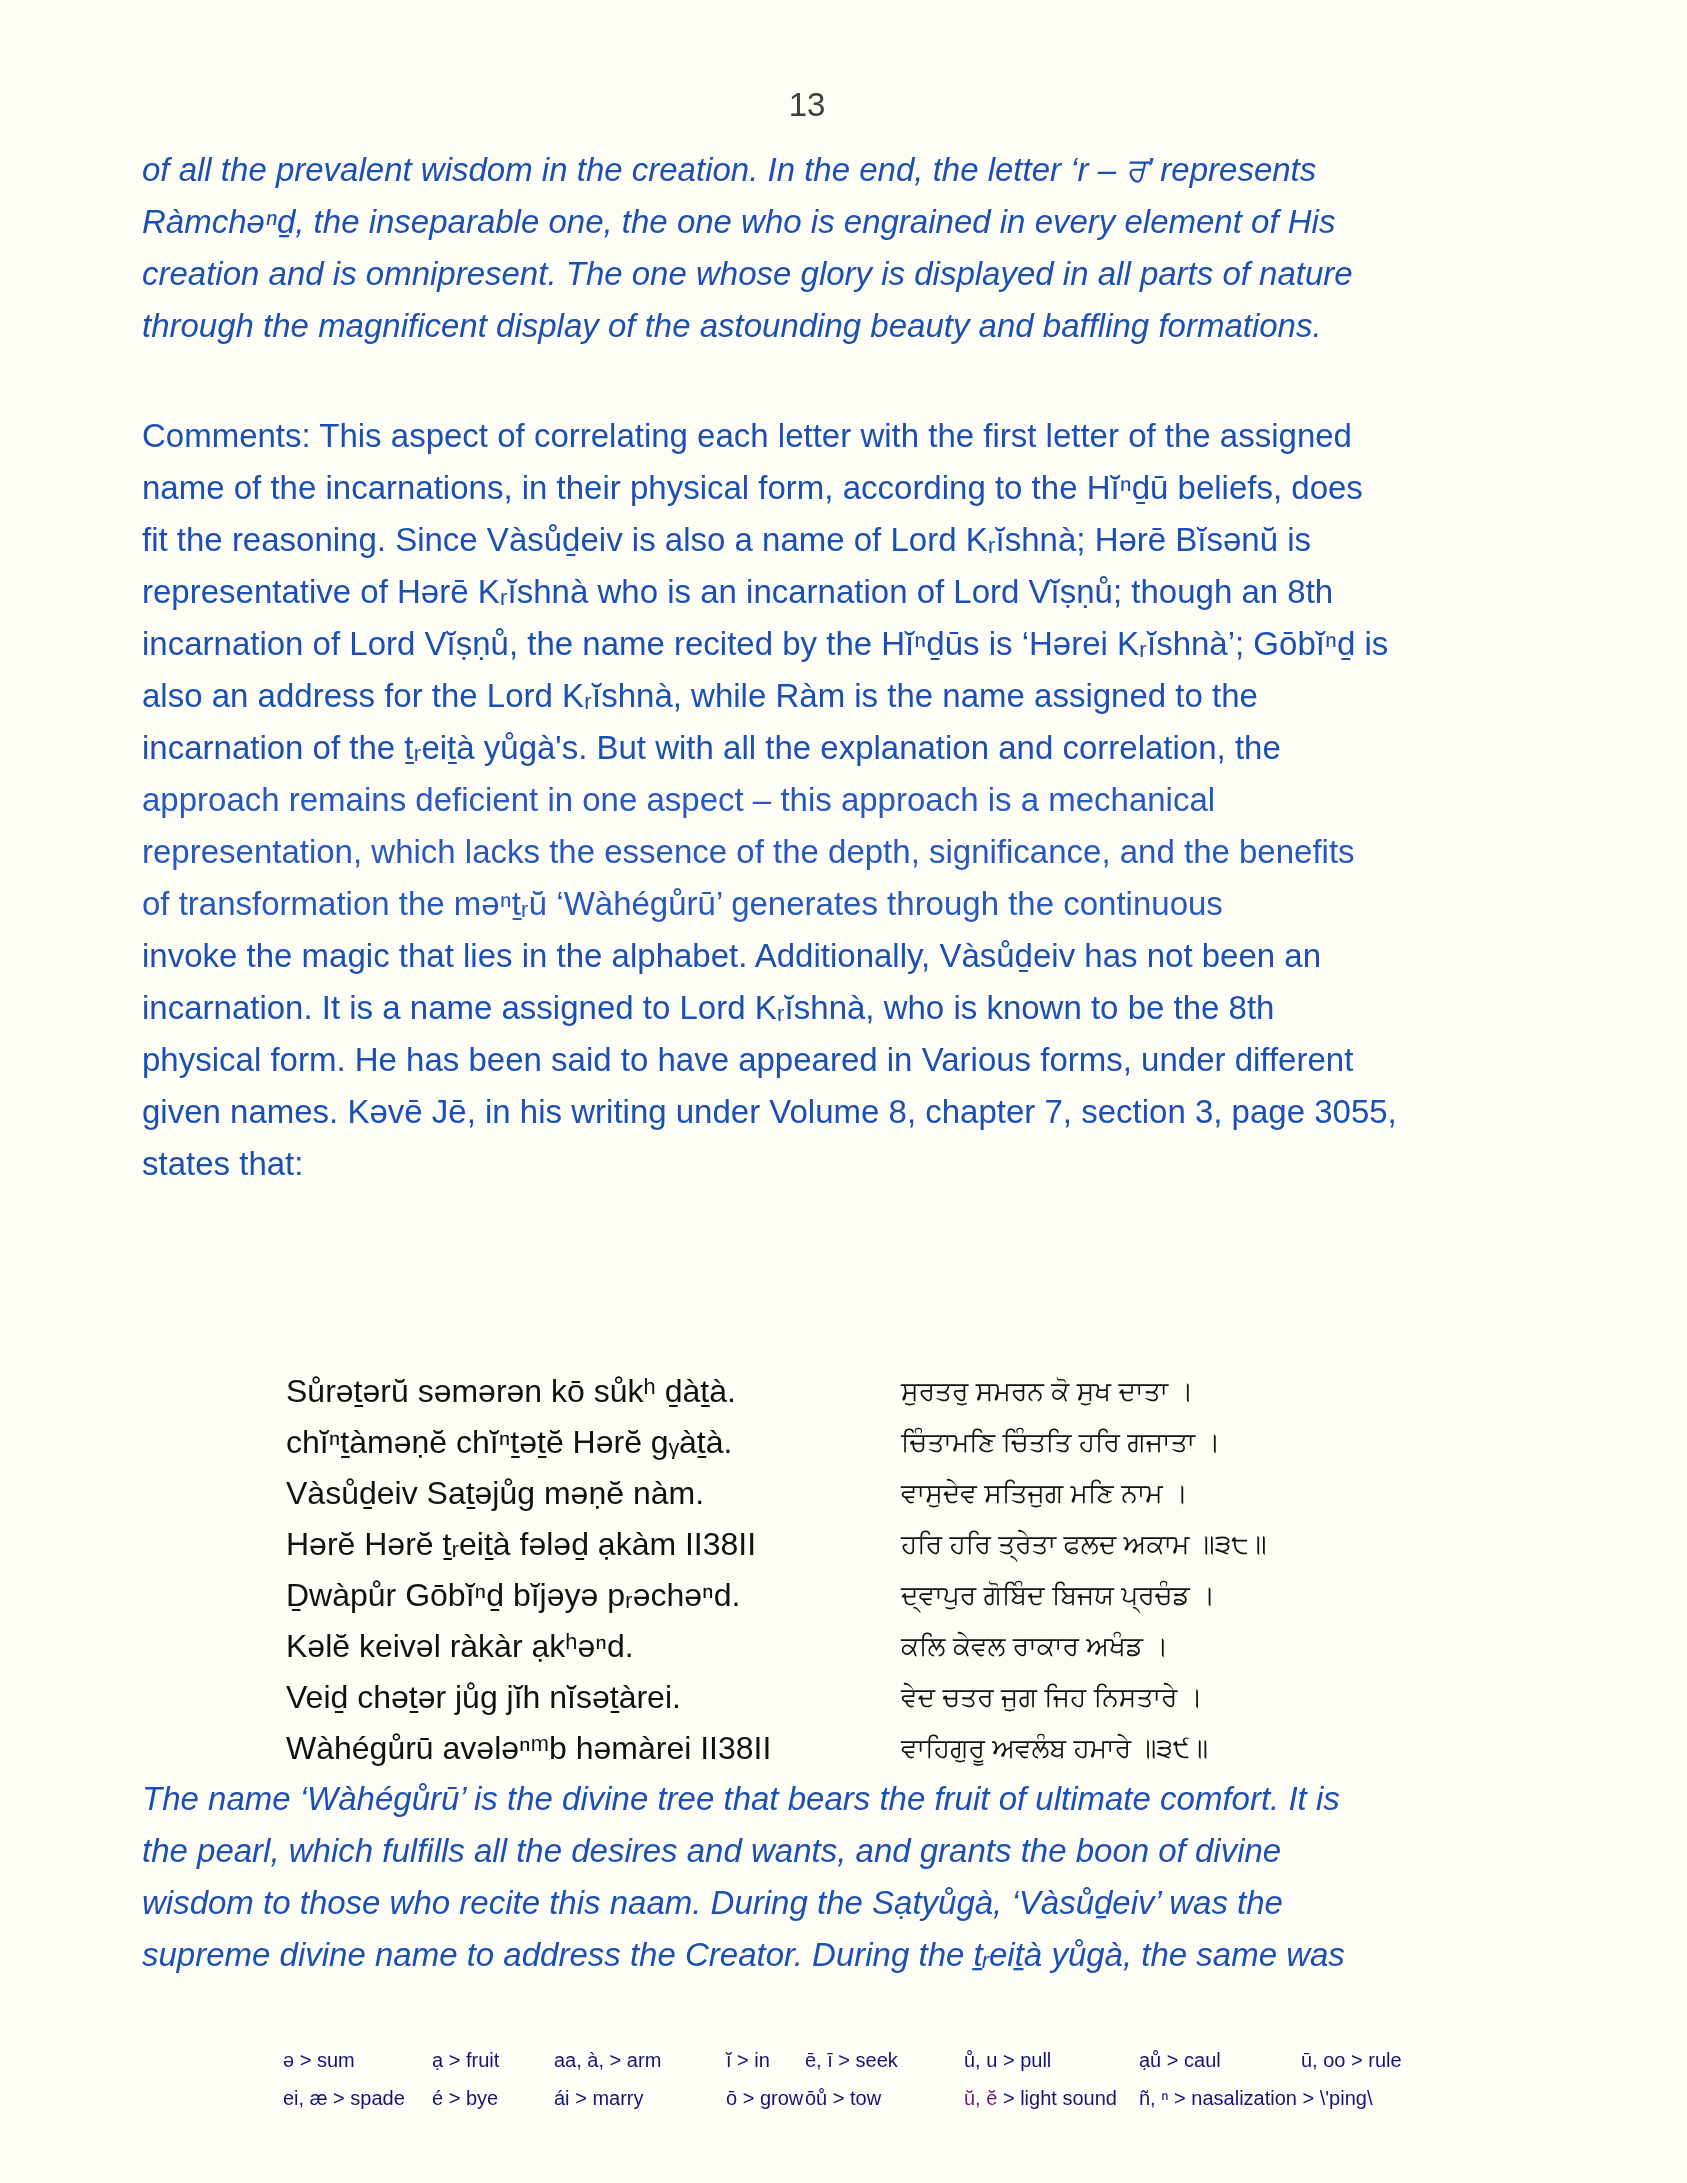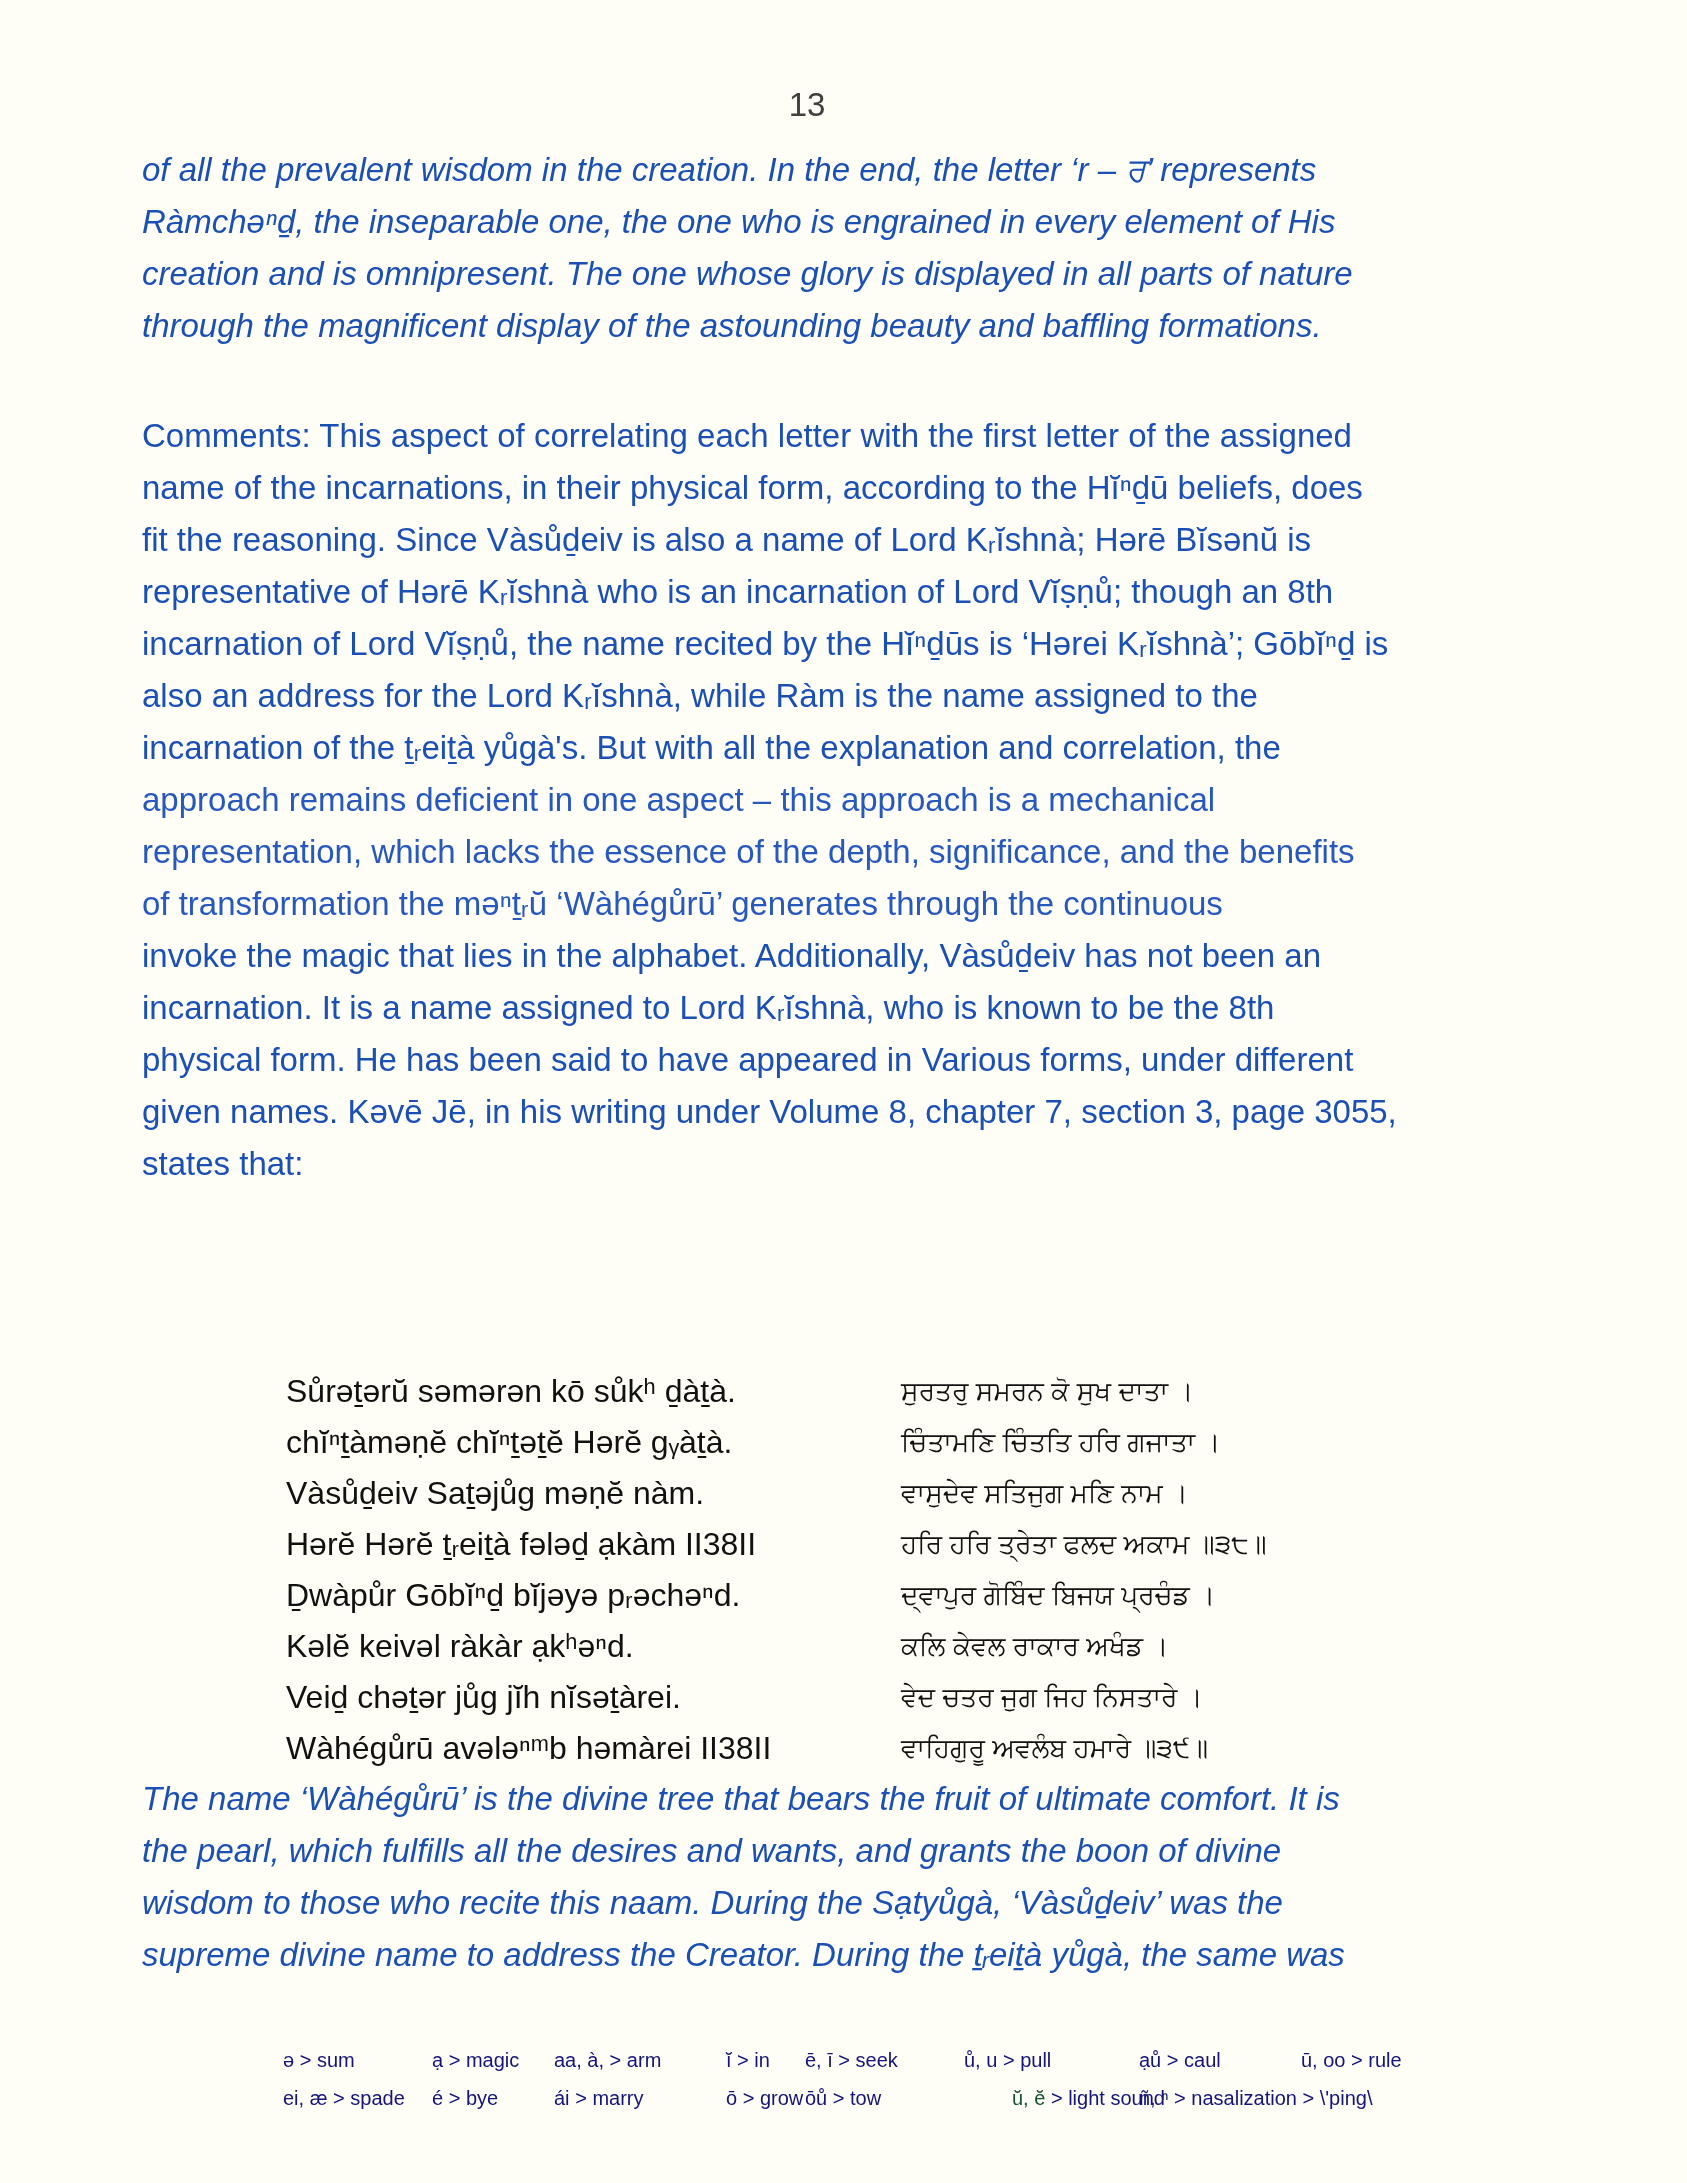--- a/index.html
+++ b/index.html
@@ -38,21 +38,21 @@
   .key-row { display: flex; height: 38px; align-items: center; }
   .key-item { white-space: nowrap; }
   .key-row .key-item:nth-child(1) { width: 149px; }
   .key-row .key-item:nth-child(2) { width: 122px; }
   .key-row .key-item:nth-child(3) { width: 172px; }
   .key-row .key-item:nth-child(4) { width: 79px; }
   .key-row .key-item:nth-child(5) { width: 159px; }
   .key-row .key-item:nth-child(6) { width: 175px; }
   .key-row .key-item:nth-child(7) { width: 162px; }
   .key-row .key-item:nth-child(8) { width: 172px; }
-  .key-sym-light { color: #14532d; margin-left: 48px; }
+  .key-sym-light { color: #701a75; }
 </style>
 </head>
 <body>
 
 <div class="page-number">13</div>
 
 <div class="block italic p1">
   <div>of all the prevalent wisdom in the creation. In the end, the letter ‘r – ਰ’ represents</div>
   <div>Ràmchəⁿḏ, the inseparable one, the one who is engrained in every element of His</div>
   <div>creation and is omnipresent. The one whose glory is displayed in all parts of nature</div>
@@ -115,21 +115,21 @@
 <div class="block italic p3">
   <div>The name ‘Wàhégůrū’ is the divine tree that bears the fruit of ultimate comfort. It is</div>
   <div>the pearl, which fulfills all the desires and wants, and grants the boon of divine</div>
   <div>wisdom to those who recite this naam. During the Sạtyůgà, ‘Vàsůḏeiv’ was the</div>
   <div>supreme divine name to address the Creator. During the ṯᵣeiṯà yůgà, the same was</div>
 </div>
 
 <div class="key">
   <div class="key-row">
     <div class="key-item"><span>ə</span> &gt; <span>sum</span></div>
-    <div class="key-item"><span>ạ</span> &gt; <span>magic</span></div>
+    <div class="key-item"><span>ạ</span> &gt; <span>fruit</span></div>
     <div class="key-item"><span>aa, à,</span> &gt; <span>arm</span></div>
     <div class="key-item"><span>ĭ</span> &gt; <span>in</span></div>
     <div class="key-item"><span>ē, ī</span> &gt; <span>seek</span></div>
     <div class="key-item"><span>ů, u</span> &gt; <span>pull</span></div>
     <div class="key-item"><span>ạů</span> &gt; <span>caul</span></div>
     <div class="key-item"><span>ū, oo</span> &gt; <span>rule</span></div>
   </div>
   <div class="key-row">
     <div class="key-item"><span>ei, æ</span> &gt; <span>spade</span></div>
     <div class="key-item"><span>é</span> &gt; <span>bye</span></div>

